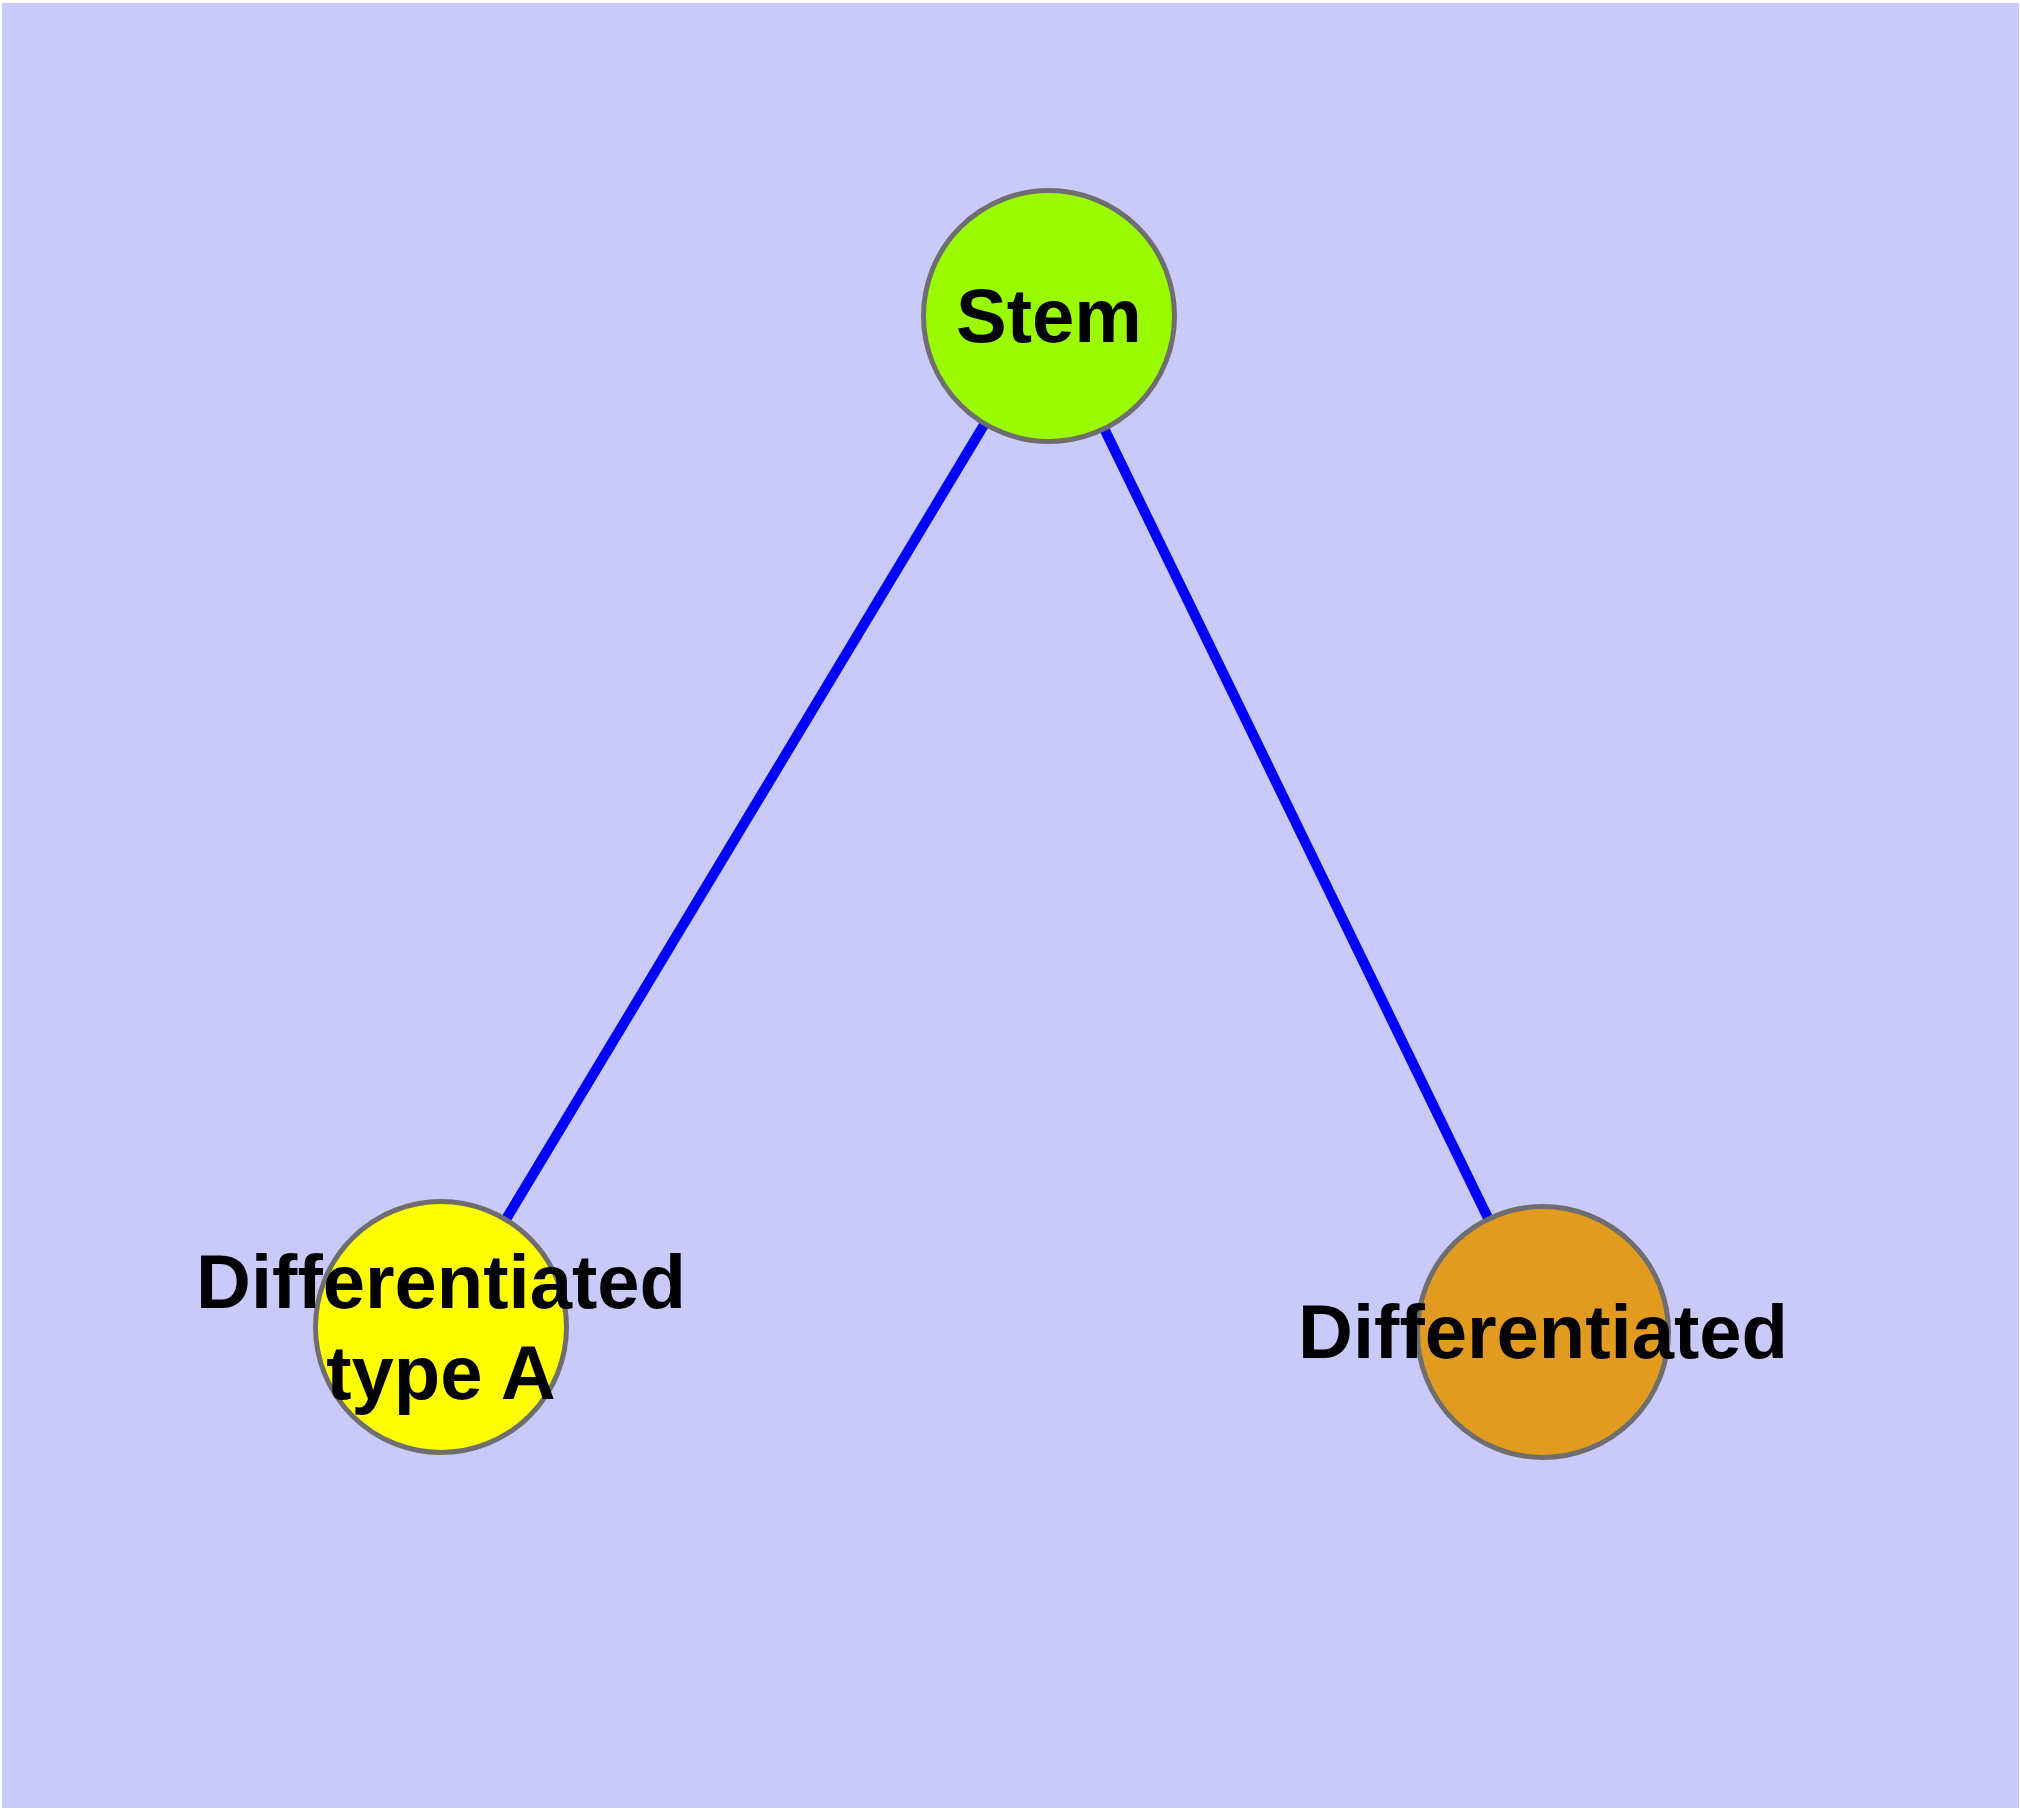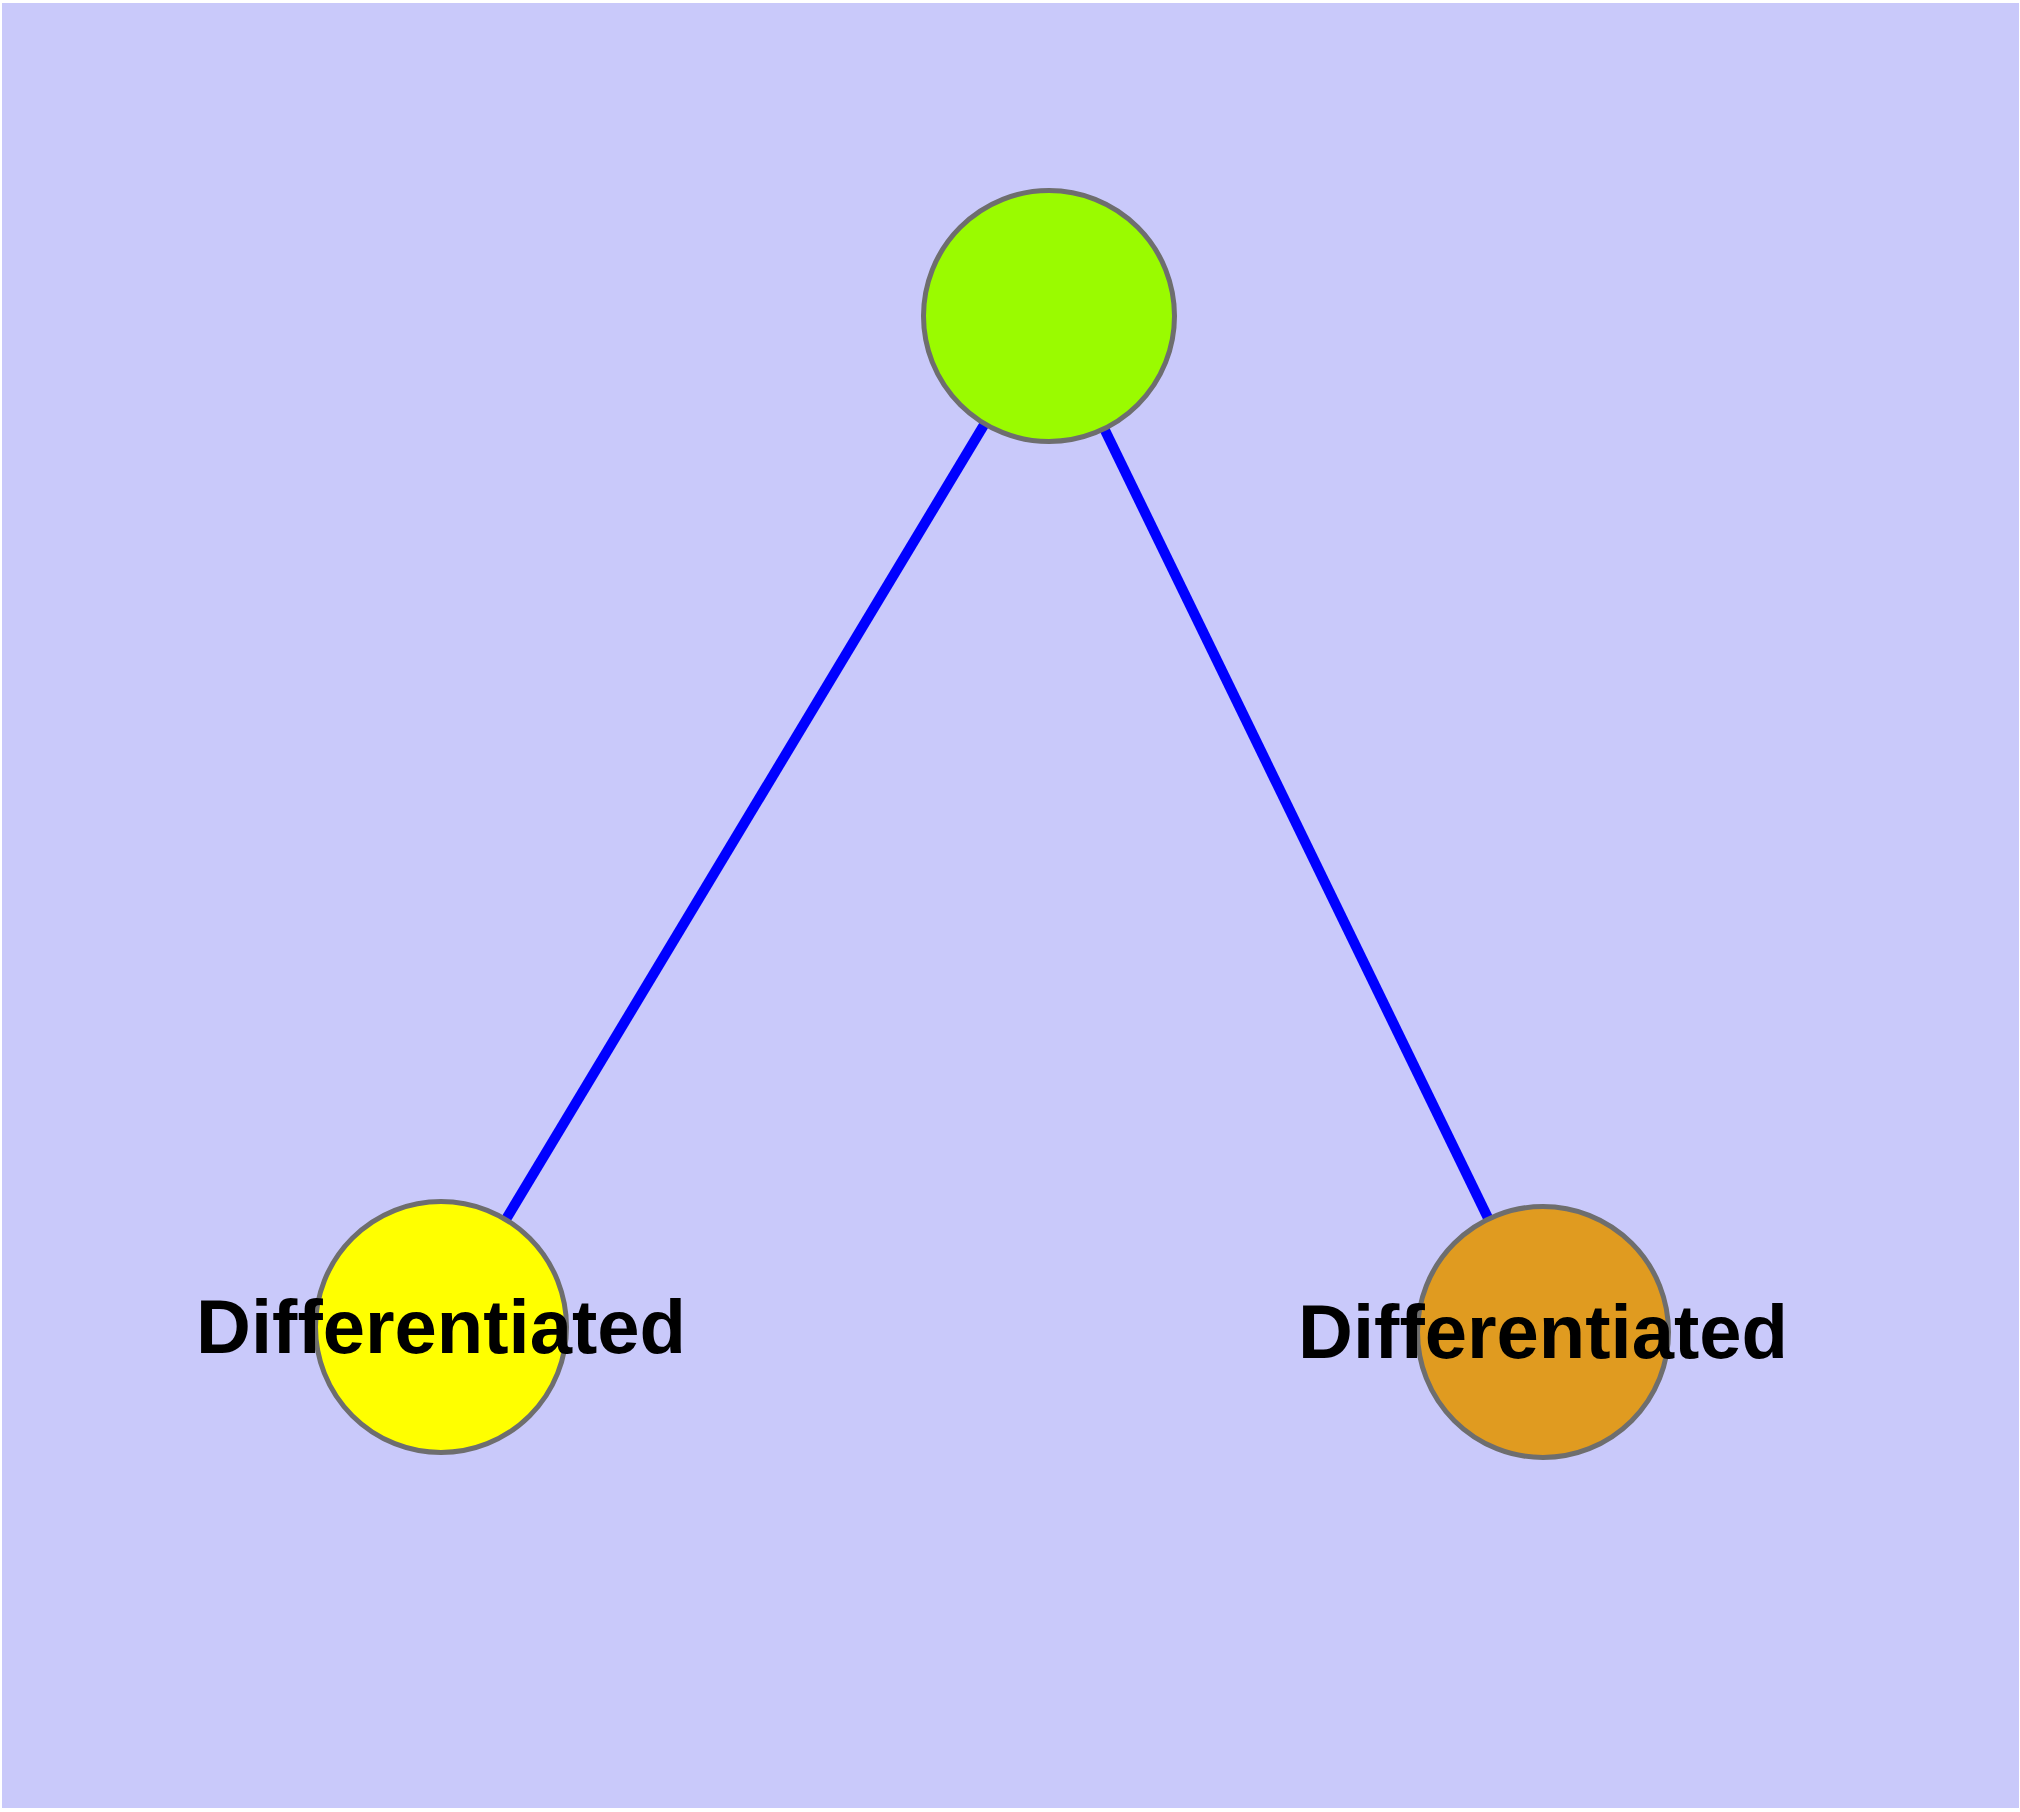--- a/index.html
+++ b/index.html
@@ -63,23 +63,27 @@
 
   <svg class="edges-layer" viewBox="0 0 2384 2138" xmlns="http://www.w3.org/2000/svg">
     <line x1="1238" y1="373" x2="520" y2="1566" stroke="#0000ff"></line>
     <line x1="1238" y1="373" x2="1821" y2="1572" stroke="#0000ff"></line>
   </svg>
 
   <div class="node" style="left: 921px; top: 188px; width: 256px; height: 256px; background: rgb(154, 251, 0); border-color: rgb(110, 110, 110);"></div>
   <div class="node" style="left: 313px; top: 1199px; width: 256px; height: 256px; background: rgb(255, 255, 0); border-color: rgb(110, 110, 110);"></div>
   <div class="node" style="left: 1415px; top: 1204px; width: 256px; height: 256px; background: rgb(224, 155, 32); border-color: rgb(110, 110, 110);"></div>
 
+  <div class="node-label" style="left: 1049px; top: 316px; color: rgb(0, 0, 0);">
+    <span class="label-line">Stem</span>
+  </div>
 
   <div class="node-label" style="left: 441px; top: 1327px; color: rgb(0, 0, 0);">
     <span class="label-line">Differentiated</span>
+    <span class="label-line">type A</span>
   </div>
 
   <div class="node-label" style="left: 1543px; top: 1332px; color: rgb(0, 0, 0);">
     <span class="label-line">Differentiated</span>
   </div>
 
 </div>
 
 
 </body></html>

